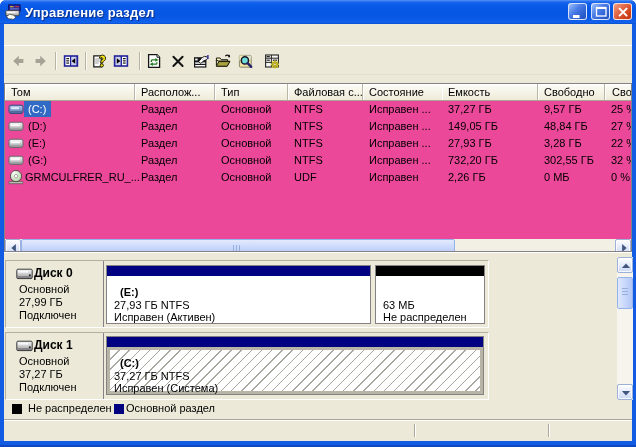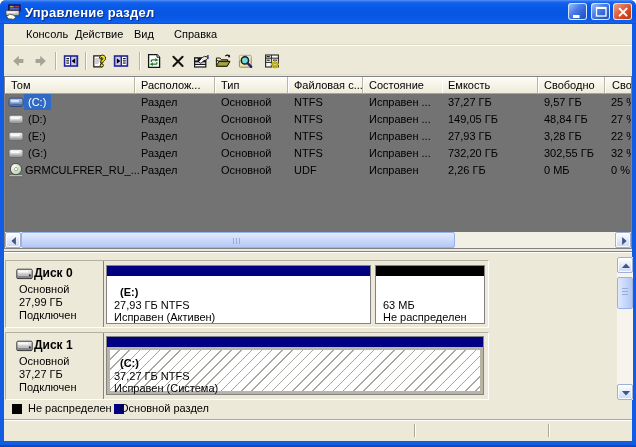--- a/index.html
+++ b/index.html
@@ -23,21 +23,21 @@
 .border-b{left:0;top:441px;width:636px;height:6px;background:#125ce4;box-shadow:inset 0 -2px 0 #0d48c0}
 
 .menubar{left:4px;top:24px;width:628px;height:21px;background:#ece9d8;border-bottom:1px solid #e0ddc9}
 .menu-item{position:absolute;top:0;height:21px;line-height:21px}
 #mi-0{left:22px}#mi-1{left:71px}#mi-2{left:130px}#mi-3{left:170px}
 
 .toolbar{left:4px;top:45px;width:628px;height:30px;background:#ece9d8;border-top:1px solid #fff;border-bottom:1px solid #e2dfcd}
 .ticon{position:absolute;top:7px;width:16px;height:16px}
 .tsep{position:absolute;top:6px;width:2px;height:18px;border-left:1px solid #b8b4a4;border-right:1px solid #fcfbf4}
 
-.listview{left:4px;top:76px;width:628px;height:173px;background:#737373;border:1px solid #848284;overflow:hidden}
+.listview{left:4px;top:83px;width:628px;height:173px;background:#ec4899;border:1px solid #848284;overflow:hidden}
 .lv-header{position:absolute;left:0;top:0;width:626px;height:17px}
 .hcell{position:absolute;top:0;height:17px;background:linear-gradient(180deg,#fdfdf8 0%,#f5f3e6 55%,#eeebdb 100%);border-right:1px solid #bab6a6;border-bottom:1px solid #a8a593;box-shadow:inset 1px 1px 0 #fff;line-height:16px;padding-left:6px;overflow:hidden;white-space:nowrap}
 .lv-row{position:absolute;left:0;width:626px;height:17px}
 .cell{position:absolute;top:0;height:17px;line-height:17px;padding-left:6px;white-space:nowrap;overflow:hidden}
 .k0{left:0;width:130px}.k1{left:130px;width:80px}.k2{left:210px;width:73px}.k3{left:283px;width:75px}.k4{left:358px;width:79px}.k5{left:437px;width:96px}.k6{left:533px;width:67px}.k7{left:600px;width:30px}
 .vol-icon{position:absolute;left:3px;top:0;width:16px;height:16px}
 .vol-label{position:absolute;left:19px;top:0;height:16px;line-height:16px;padding:0 5px 0 4px;white-space:nowrap}
 .sel-label{background:#316ac5;color:#fff}
 
 .hscroll{position:absolute;left:0;top:155px;width:626px;height:16px;background:#f2f0e4}
@@ -68,21 +68,21 @@
 .pl1{left:13px;top:20px;font-weight:bold}
 .pl2{left:7px;top:33px}
 .pl3{left:7px;top:45px}
 .vscroll{position:absolute;left:613px;top:5px;width:16px;height:143px;background:#f6f4ec}
 
 .legend{left:4px;top:400px;width:628px;height:17px;background:#ece9d8}
 .lg-sq{position:absolute;top:4px;width:10px;height:10px}
 #lg-sq-0{left:8px;background:#000}
 #lg-sq-1{left:110px;background:#000080}
 .lg-label{position:absolute;top:0;height:17px;line-height:17px}
-#lg-lb-0{left:24px}#lg-lb-1{left:116px}
+#lg-lb-0{left:24px}#lg-lb-1{left:122px}
 .statusbar{left:4px;top:417px;width:628px;height:24px;background:#ece9d8}
 .sb-groove{position:absolute;left:0;top:2px;width:628px;height:2px;border-top:1px solid #aca899;border-bottom:1px solid #fff}
 .sb-sep{position:absolute;top:7px;width:2px;height:13px;border-left:1px solid #aca899;border-right:1px solid #fff}
 #sb-sep-0{left:410px}#sb-sep-1{left:544px}
 </style>
 </head>
 <body>
 
 <svg width="0" height="0" style="position:absolute" aria-hidden="true">
 <defs>
@@ -256,26 +256,20 @@
       <svg width="19" height="17" viewBox="0 0 19 17">
           <path d="M5.6 4.6 l7 7 M12.6 4.6 l-7 7" stroke="#fff" stroke-width="2" stroke-linecap="round"></path>
         </svg>
     </button>
   </div>
   <div class="abs client"></div>
   <div class="abs border-l"></div>
   <div class="abs border-r"></div>
   <div class="abs border-b"></div>
 
-  <div class="abs menubar">
-    <span class="menu-item" id="mi-0">Консоль</span>
-    <span class="menu-item" id="mi-1">Действие</span>
-    <span class="menu-item" id="mi-2">Вид</span>
-    <span class="menu-item" id="mi-3">Справка</span>
-  </div>
 
   <div class="abs toolbar">
     <svg class="ticon" style="left:6px">
         <use href="#s-arr-l"></use>
       </svg>
     <svg class="ticon" style="left:29px">
         <use href="#s-arr-r"></use>
       </svg>
     <span class="tsep" style="left:51px"></span>
     <svg class="ticon" style="left:59px">

